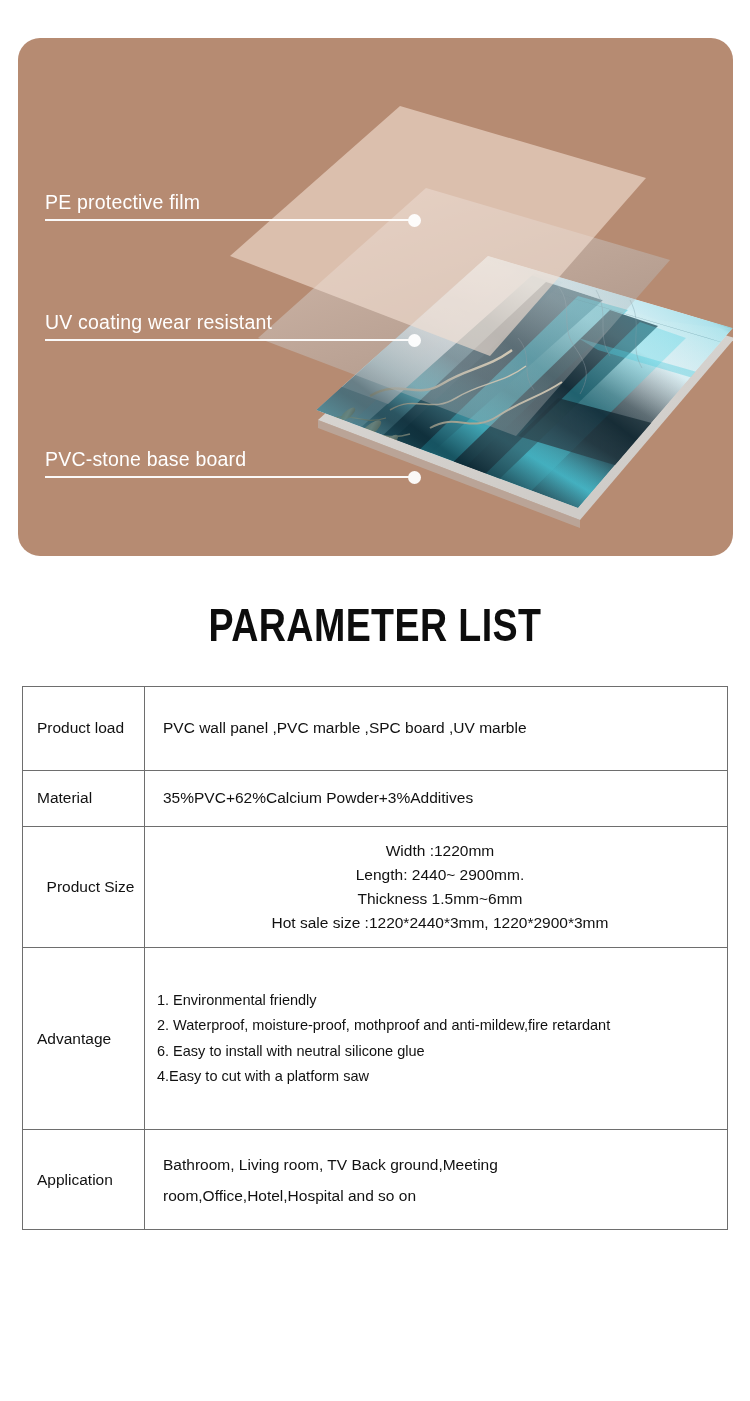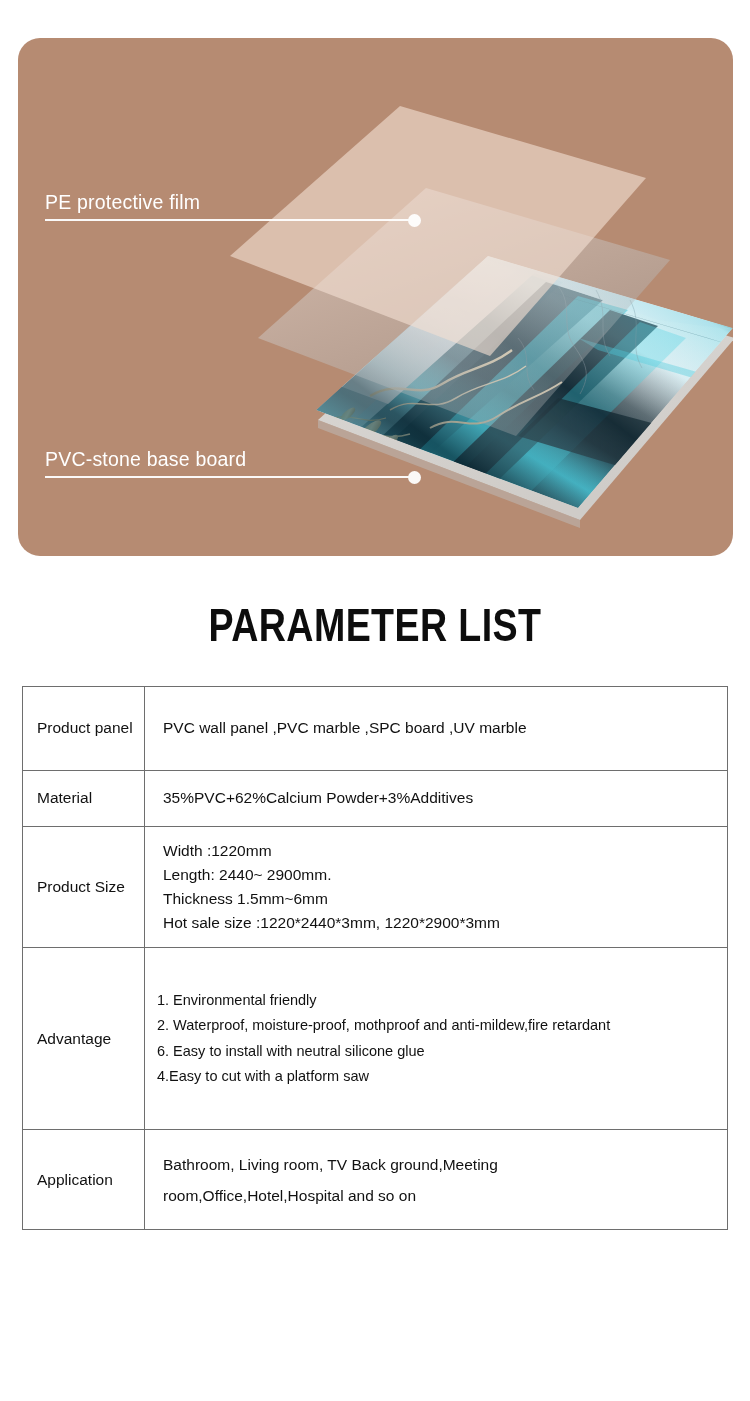--- a/index.html
+++ b/index.html
@@ -135,21 +135,21 @@
     padding: 12px 10px 12px 18px;
   }
 
   .spec-table td.val .line { display: block; white-space: nowrap; }
 
   .val-list { list-style: none; }
   .val-list li { display: block; white-space: nowrap; line-height: 1.75; }
 
   .r-name  td { height: 84px; }
   .r-mat   td { height: 56px; }
-  .r-size  td { height: 112px; }
+  .r-size  td { height: 112px; text-align: center; }
   .r-dens  td { height: 62px; }
   .r-pack  td { height: 72px; }
   .r-adv   td { height: 182px; }
   .r-app   td { height: 100px; }
 
   .r-adv td.val { padding-left: 12px; font-size: 14.5px; }
   .r-app td.val { padding-left: 18px; line-height: 2.0; }
 </style>
 </head>
 <body>
@@ -266,41 +266,47 @@
 
     <div class="labels">
 
       <div class="label-row" id="label-0">
         <span class="label-text">PE protective film</span>
         <span class="label-rule">
           <span class="label-dot"></span>
         </span>
       </div>
 
+      <div class="label-row" id="label-1">
+        <span class="label-text">UV coating wear resistant</span>
+        <span class="label-rule">
+          <span class="label-dot"></span>
+        </span>
+      </div>
 
 
       <div class="label-row" id="label-3">
         <span class="label-text">PVC-stone base board</span>
         <span class="label-rule">
           <span class="label-dot"></span>
         </span>
       </div>
 
     </div>
   </div>
 
   <div class="title">PARAMETER LIST</div>
 
   <table class="spec-table">
     <tbody>
 
       <tr class="r-name">
         <td class="key">
           <span class="line">Product</span>
-          <span class="line">panel</span>
+          <span class="line">load</span>
         </td>
         <td class="val">
           <span class="line">PVC wall panel ,PVC marble ,SPC board ,UV marble</span>
         </td>
       </tr>
 
       <tr class="r-mat">
         <td class="key">Material</td>
         <td class="val">
           <span class="line">35%PVC+62%Calcium  Powder+3%Additives</span>

